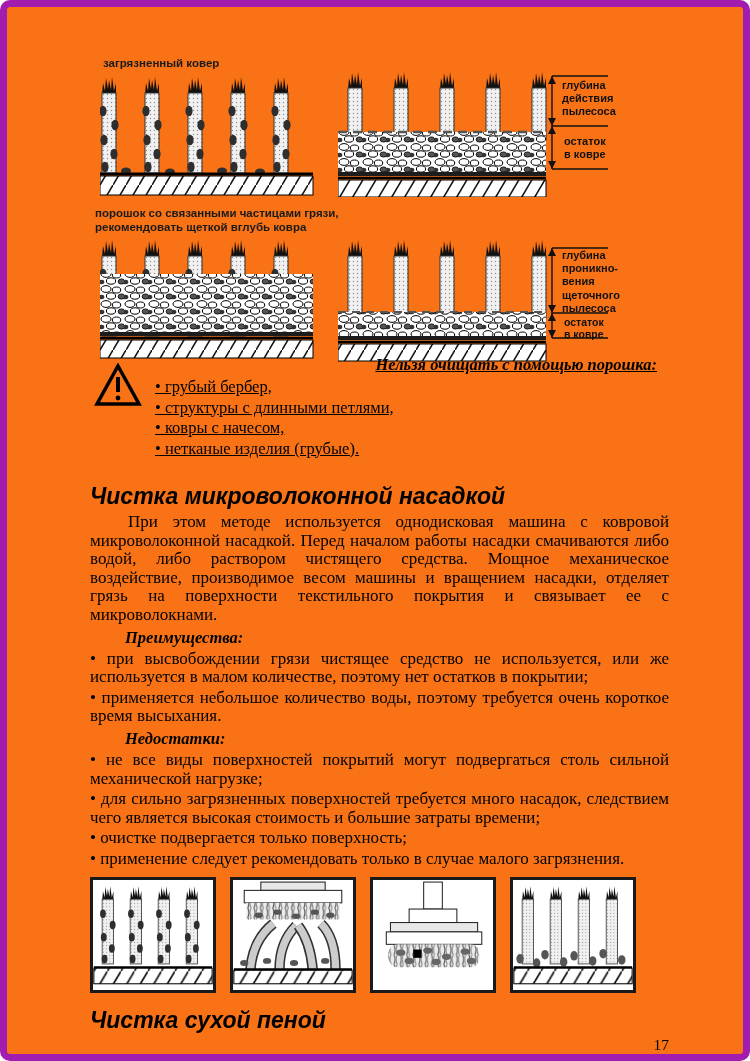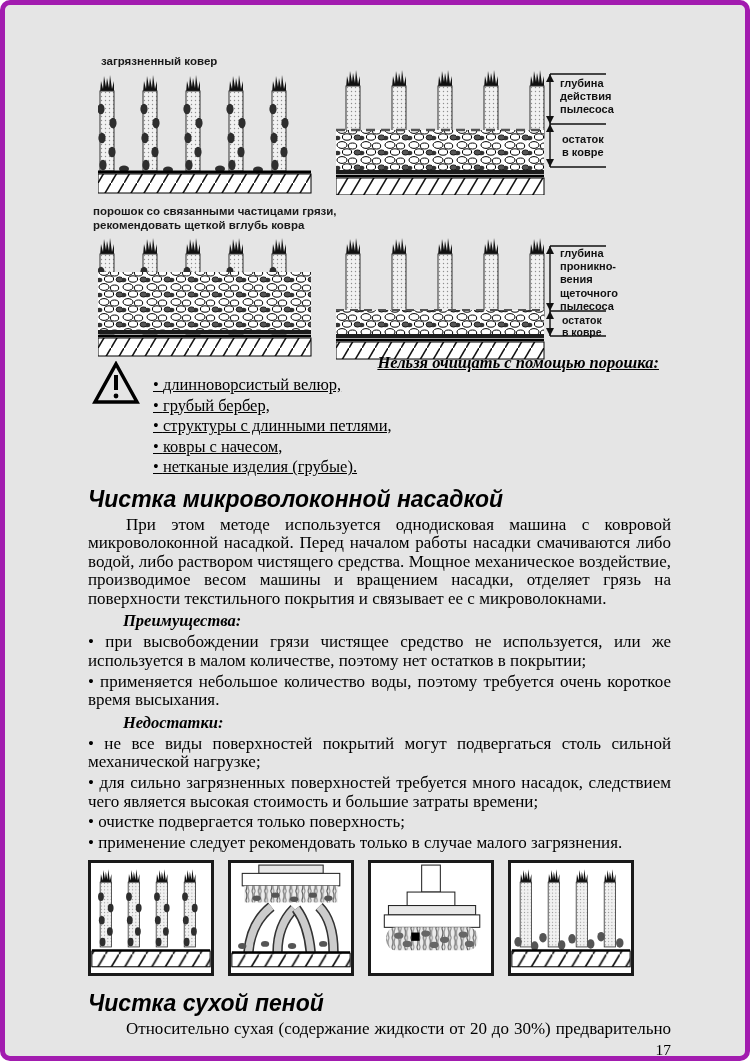--- a/index.html
+++ b/index.html
@@ -1,18 +1,18 @@
 <!DOCTYPE html>
 <html><head>
 <meta charset="utf-8">
 <style>
   html,body{margin:0;padding:0;background:#fff;}
   .page{
     width:750px;height:1061px;box-sizing:border-box;position:relative;
-    border:5px solid #a21caf;border-radius:10px;background:#e5e5e5;overflow:hidden;
+    border:7px solid #a21caf;border-radius:10px;background:#f97316;overflow:hidden;
     font-family:"Liberation Serif",serif;color:#000;
   }
   .content{padding:0 74px 0 83px;}
   
   .figures{position:relative;height:296px;margin-top:48px;}
   .figures .abs{position:absolute;}
   .figlabel{
     font-family:"Liberation Sans",sans-serif;font-weight:bold;
     font-size:11.5px;line-height:13.5px;color:#1a1a1a;white-space:pre-line;
   }
@@ -204,21 +204,20 @@
     </div>
 
     <div class="warn">
       <svg class="warn-tri" width="48" height="44" viewBox="0 0 48 44">
         <polygon points="24,3 45,41 3,41" fill="none" stroke="#000" stroke-width="3.5" stroke-linejoin="miter"></polygon>
         <line x1="24" y1="14" x2="24" y2="29" stroke="#000" stroke-width="4"></line>
         <circle cx="24" cy="35" r="2.4" fill="#000"></circle>
       </svg>
       <div class="warn-title">Нельзя очищать с помощью порошка:</div>
       <ul class="warn-list">
-        <li>длинноворсистый велюр,</li>
         <li>грубый бербер,</li>
         <li>структуры с длинными петлями,</li>
         <li>ковры с начесом,</li>
         <li>нетканые изделия (грубые).</li>
       </ul>
     </div>
 
     <h1 class="sec">Чистка микроволоконной насадкой</h1>
     <p class="body indent">При этом методе используется однодисковая машина с ковровой микроволоконной насадкой. Перед началом работы насадки смачиваются либо водой, либо раствором чистящего средства. Мощное механическое воздействие, производимое весом машины и вращением насадки, отделяет грязь на поверхности текстильного покрытия и связывает ее с микроволокнами.</p>
 
@@ -312,17 +311,16 @@
         <ellipse cx="58" cy="73" rx="3.6" ry="4.6" fill="#555"></ellipse>
         <ellipse cx="76" cy="78" rx="3.6" ry="4.6" fill="#555"></ellipse>
         <ellipse cx="86" cy="71" rx="3.6" ry="4.6" fill="#555"></ellipse>
         <ellipse cx="104" cy="77" rx="3.6" ry="4.6" fill="#555"></ellipse>
         <line x1="0" y1="84" x2="114" y2="84" stroke="#000" stroke-width="2"></line>
         <rect x="0" y="85" width="114" height="15" fill="url(#hat)" stroke="#000" stroke-width="1"></rect>
       </svg>
     </div>
 
     <h1 class="sec" style="margin-top:14px;">Чистка сухой пеной</h1>
-    <p class="body indent stretch">Относительно сухая (содержание жидкости от 20 до 30%) предварительно</p>
 
     <div class="pageno">17</div>
   </div>
 </div>
 
 </body></html>

